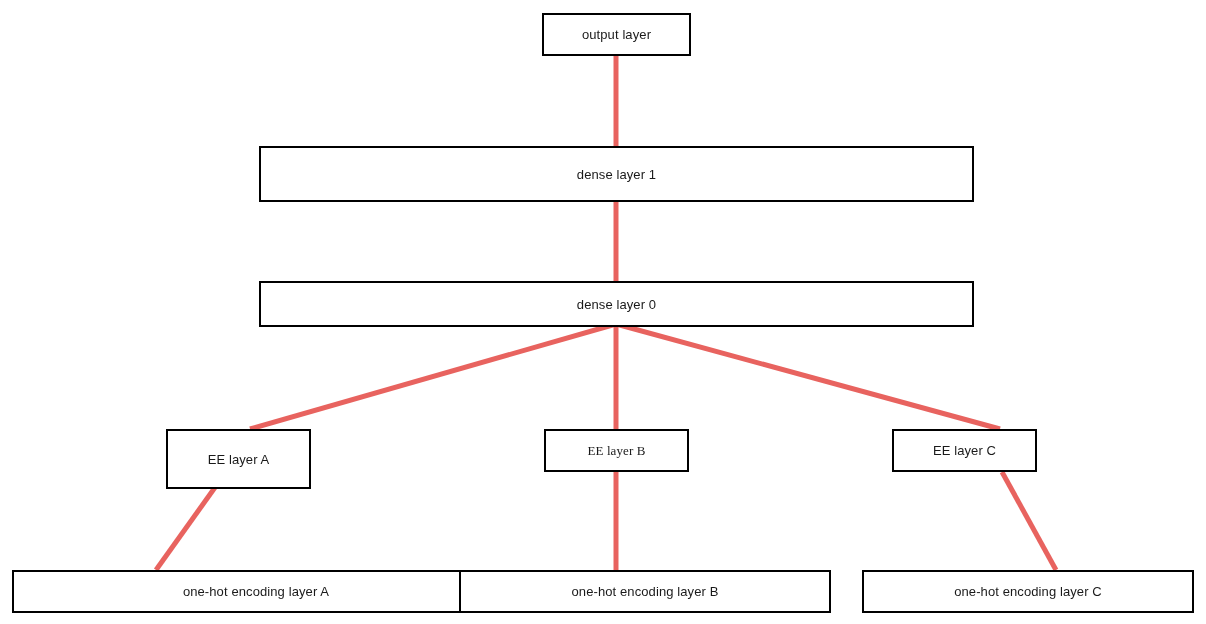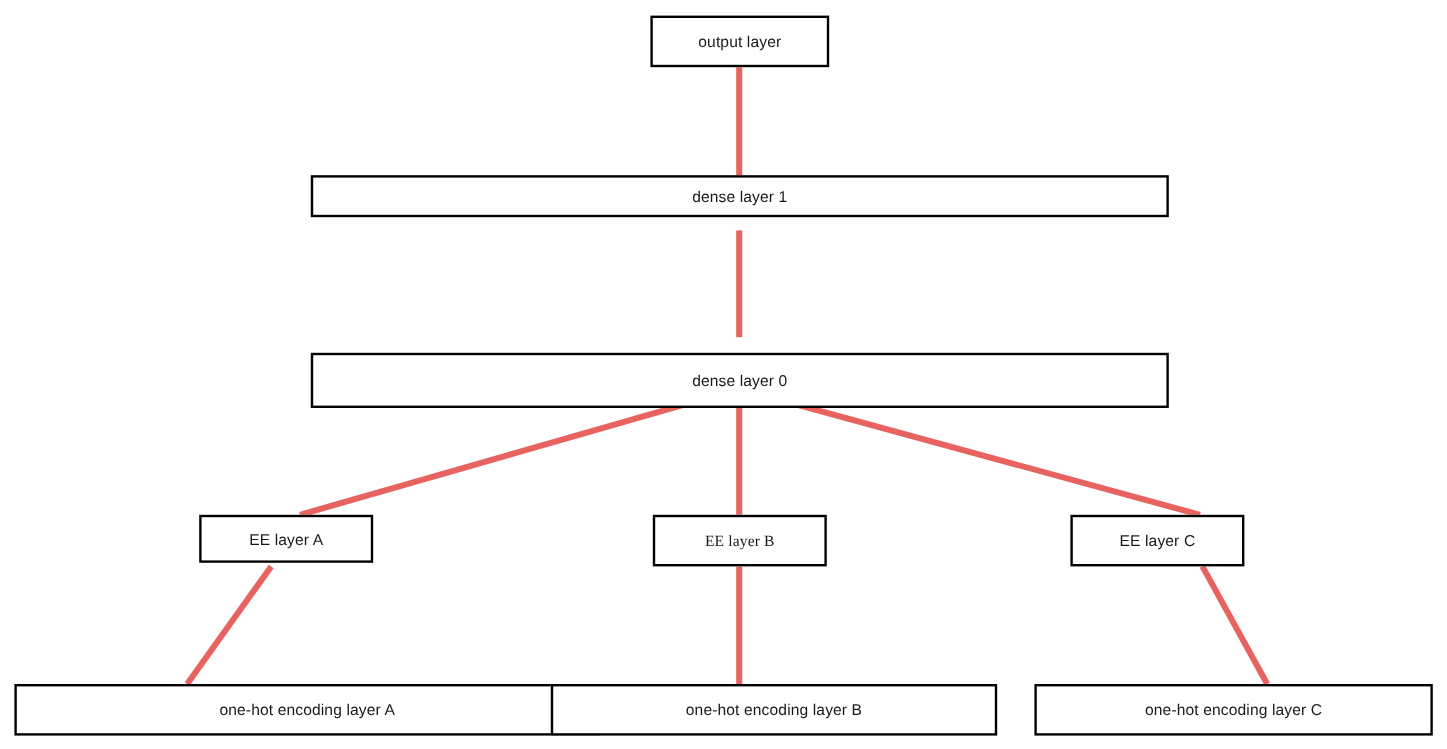--- a/index.html
+++ b/index.html
@@ -39,24 +39,24 @@
   .node-label {
     font-size: 13px;
     line-height: 1;
     color: #1a1a1a;
     white-space: nowrap;
     letter-spacing: 0.1px;
   }
   
   #node-output-layer { left: 542px; top: 13px;  width: 149px; height: 43px; }
   
-  #node-dense-layer-1 { left: 259px; top: 146px; width: 715px; height: 35px; }
+  #node-dense-layer-1 { left: 259px; top: 146px; width: 715px; height: 56px; }
   #node-dense-layer-0 { left: 259px; top: 281px; width: 715px; height: 46px; }
   
-  #node-ee-layer-a { left: 166px; top: 429px; width: 145px; height: 40px; }
+  #node-ee-layer-a { left: 166px; top: 429px; width: 145px; height: 60px; }
   #node-ee-layer-b { left: 544px; top: 429px; width: 145px; height: 43px; }
   #node-ee-layer-c { left: 892px; top: 429px; width: 145px; height: 43px; }
   
   #node-onehot-layer-a { left: 12px;  top: 570px; width: 488px; height: 43px; }
   #node-onehot-layer-b { left: 459px; top: 570px; width: 372px; height: 43px; }
   #node-onehot-layer-c { left: 862px; top: 570px; width: 332px; height: 43px; }
 </style>
 </head>
 <body>
 
@@ -76,21 +76,21 @@
   </svg>
 
   <div class="node-box" id="node-output-layer" style="border-color: rgb(0, 0, 0); background: rgb(255, 255, 255);">
     <span class="node-label" style="color: rgb(26, 26, 26);">output layer</span>
   </div>
 
   <div class="node-box" id="node-dense-layer-1" style="border-color: rgb(0, 0, 0); background: rgb(255, 255, 255);">
     <span class="node-label" style="color: rgb(26, 26, 26);">dense layer 1</span>
   </div>
 
-  <div class="node-box" id="node-dense-layer-0" style="border-color: rgb(0, 0, 0); background: rgb(255, 255, 255); margin-top: 13px;">
+  <div class="node-box" id="node-dense-layer-0" style="border-color: rgb(0, 0, 0); background: rgb(255, 255, 255);">
     <span class="node-label" style="color: rgb(26, 26, 26);">dense layer 0</span>
   </div>
 
   <div class="node-box" id="node-ee-layer-a" style="border-color: rgb(0, 0, 0); background: rgb(255, 255, 255);">
     <span class="node-label" style="color: rgb(26, 26, 26);">EE layer A</span>
   </div>
 
   <div class="node-box" id="node-ee-layer-b" style="border-color: rgb(0, 0, 0); background: rgb(255, 255, 255);">
     <span class="node-label" style="color: rgb(26, 26, 26); font-family: Liberation Serif, serif;">EE layer B</span>
   </div>

